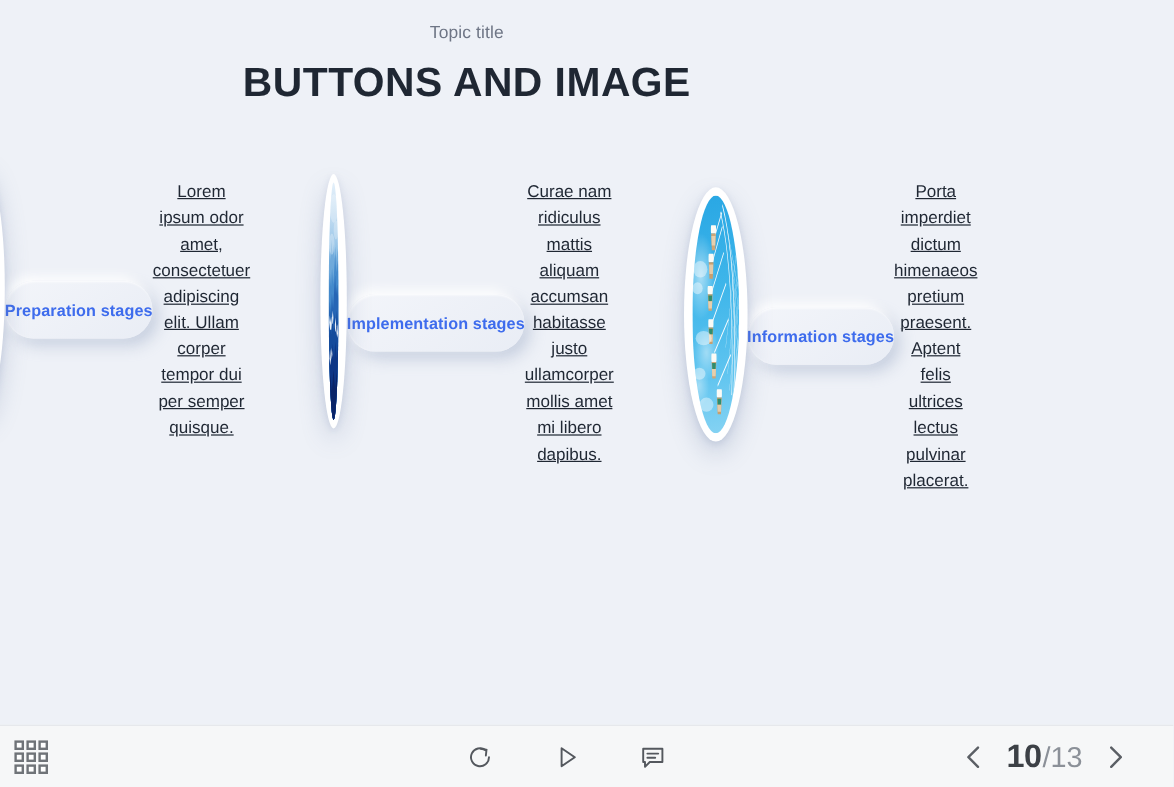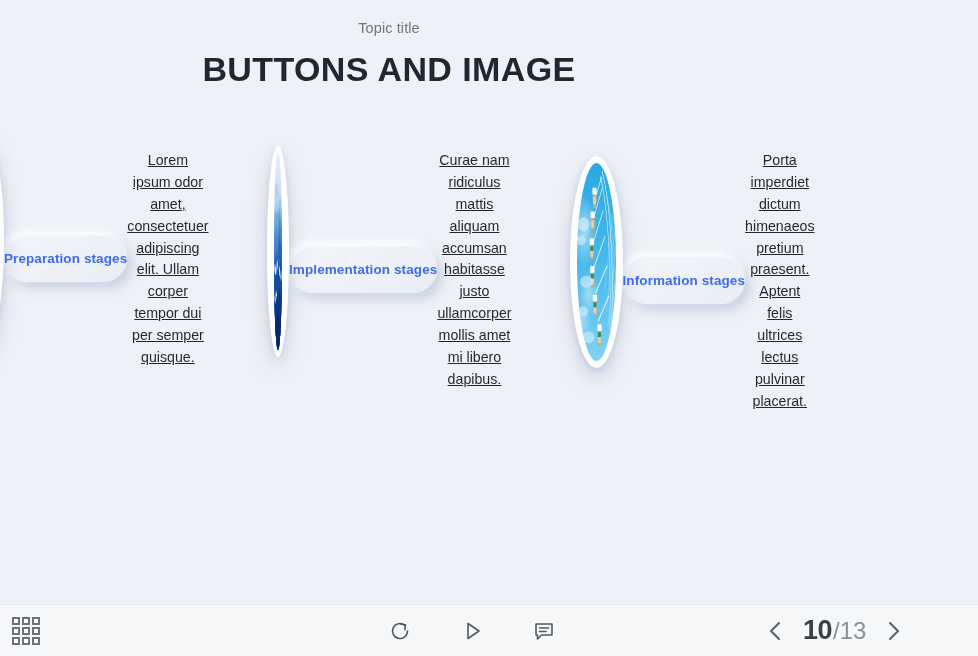--- a/index.html
+++ b/index.html
@@ -205,21 +205,21 @@
     width: 30px; height: 30px;
     display: flex; align-items: center; justify-content: center;
     cursor: pointer;
     color: #54585e;
   }
 
   .tb-right {
     width: 215px;
     display: flex;
     align-items: center;
-    justify-content: flex-start;
+    justify-content: center;
     padding-right: 0;
     gap: 14px;
   }
   .nav-arrow {
     width: 26px; height: 30px;
     display: flex; align-items: center; justify-content: center;
     cursor: pointer;
     color: #5b5f65;
   }
   .page-counter {

